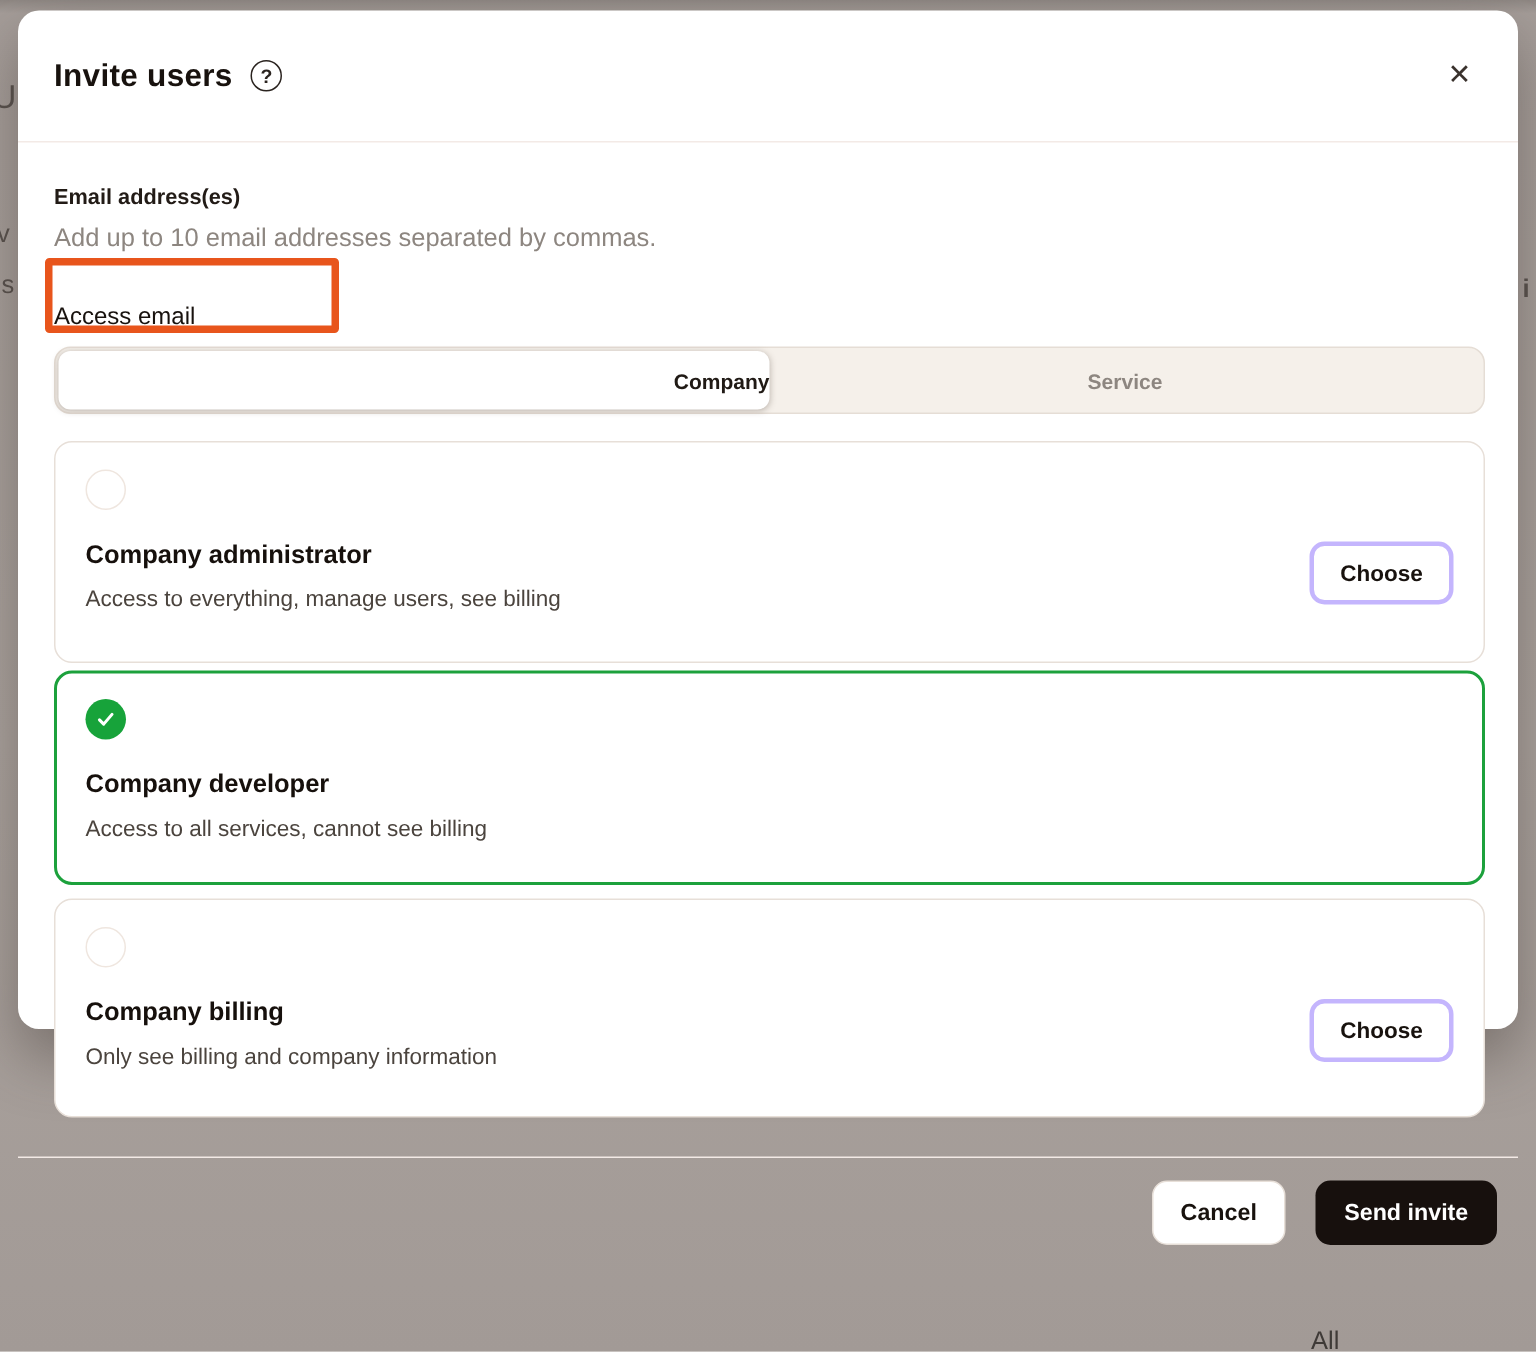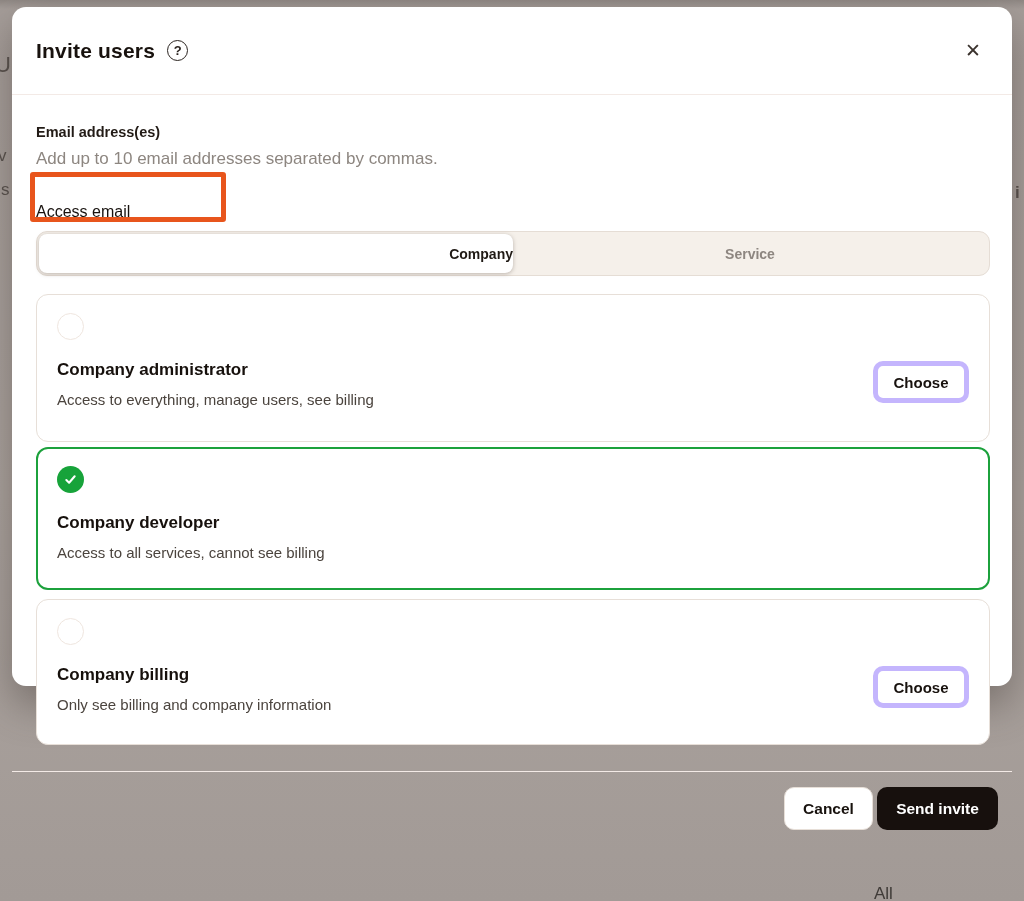--- a/index.html
+++ b/index.html
@@ -89,32 +89,32 @@
   }
   .radio.checked {
     border:none; background:#17a33a;
     display:flex; align-items:center; justify-content:center;
   }
   .radio.checked svg { width:13px; height:13px; }
   .option-title { margin-top:19px; font-size:17px; font-weight:600; color:#16100c; line-height:22px; }
   .option-desc  { margin-top:9px; font-size:15px; color:#4b443e; line-height:20px; }
   .choose-btn {
     position:absolute; right:20px; top:66px; width:96px; height:42px;
-    background:#fff; border:5px solid #c4b5fd; border-radius:10px;
+    background:#fff; border:3px solid #c4b5fd; border-radius:10px;
     font-size:15px; font-weight:600; color:#18120e;
     display:flex; align-items:center; justify-content:center; cursor:pointer;
     font-family:"Liberation Sans","DejaVu Sans",sans-serif;
   }
 
   
   .modal-footer {
     margin-top:26px; flex:0 0 auto;
     border-top:1px solid #f3eae6;
     padding:15px 14px 0 24px;
-    display:flex; justify-content:flex-end; gap:4px;
+    display:flex; justify-content:flex-end; gap:20px;
   }
   .btn {
     height:43px; border-radius:10px; font-size:15.5px; font-weight:600;
     display:flex; align-items:center; justify-content:center; cursor:pointer;
     font-family:"Liberation Sans","DejaVu Sans",sans-serif;
   }
   .btn-cancel { width:89px; background:#fff; border:1px solid #e7dfd8; color:#18120e; }
   .btn-send   { width:121px; background:#17100d; border:none; color:#ffffff; }
 
   

